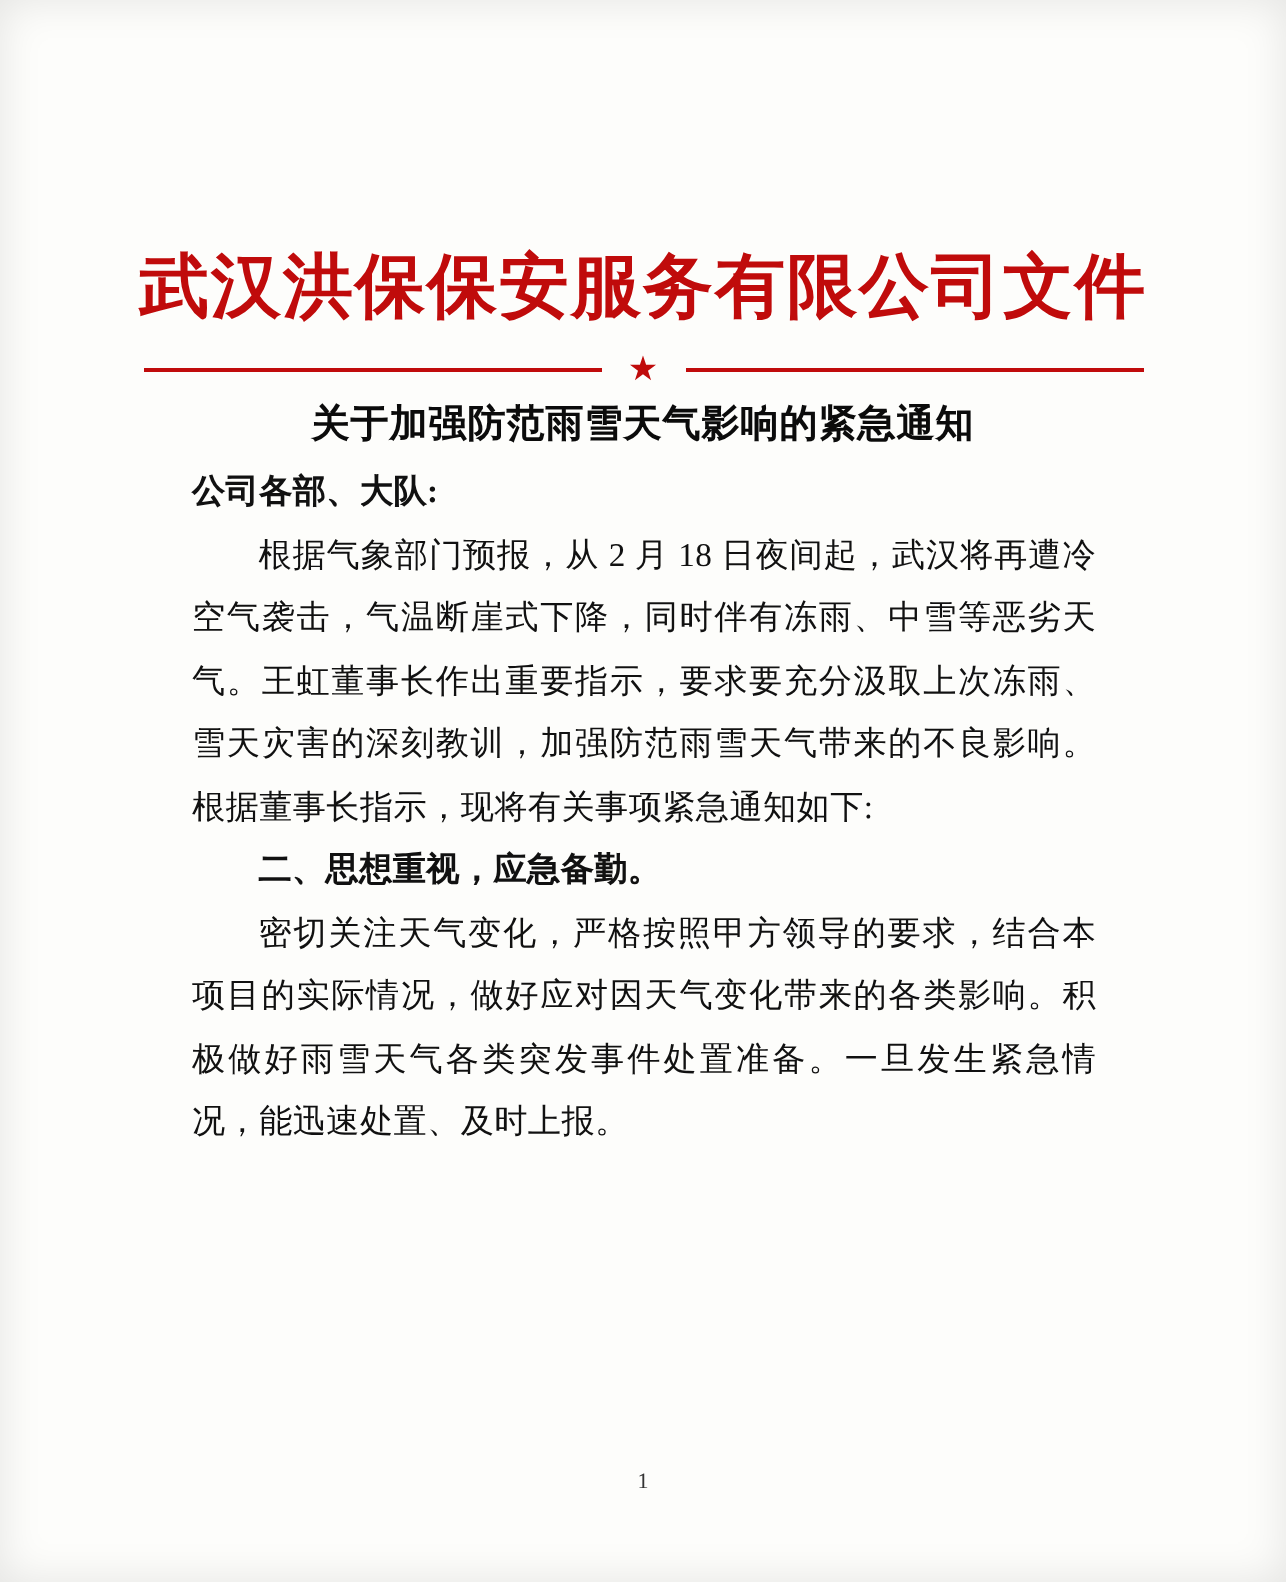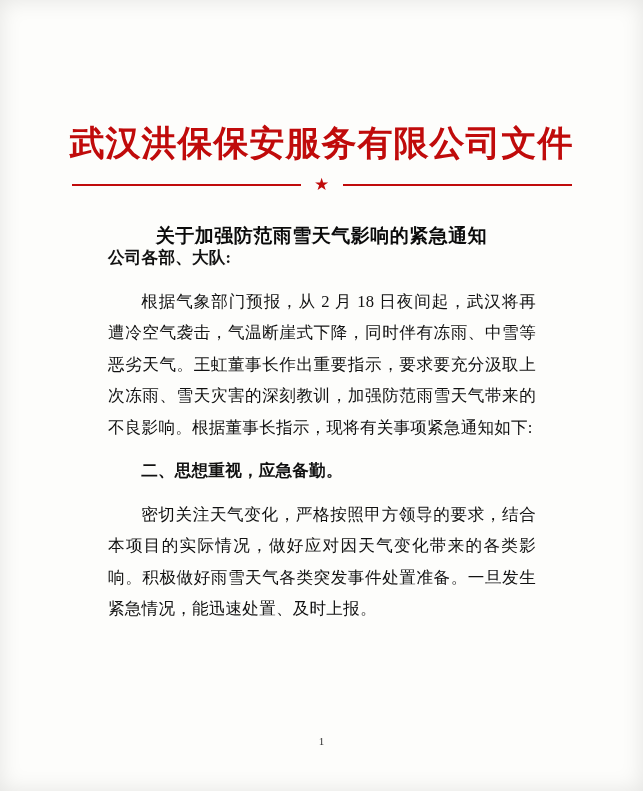--- a/index.html
+++ b/index.html
@@ -78,35 +78,34 @@
   .subject {
     position: absolute;
     left: 0;
     top: 199px;
     width: 643px;
     text-align: center;
     font-size: 19px;
     font-weight: bold;
     color: #0b0b0b;
     letter-spacing: 0.5px;
-    margin-top: 24px;
   }
   .body-wrap {
     position: absolute;
     left: 96px;
     top: 230px;
     width: 452px;
   }
   .p {
     font-size: 16.6px;
     line-height: 31.5px;
     color: #111111;
     text-align: justify;
     text-justify: inter-ideograph;
-    margin: 12px;
+    margin: 0;
     letter-spacing: 0.2px;
   }
   .p.indent {
     text-indent: 2em;
   }
   .p.bold {
     font-weight: bold;
   }
   .p.recipient {
     font-weight: bold;

